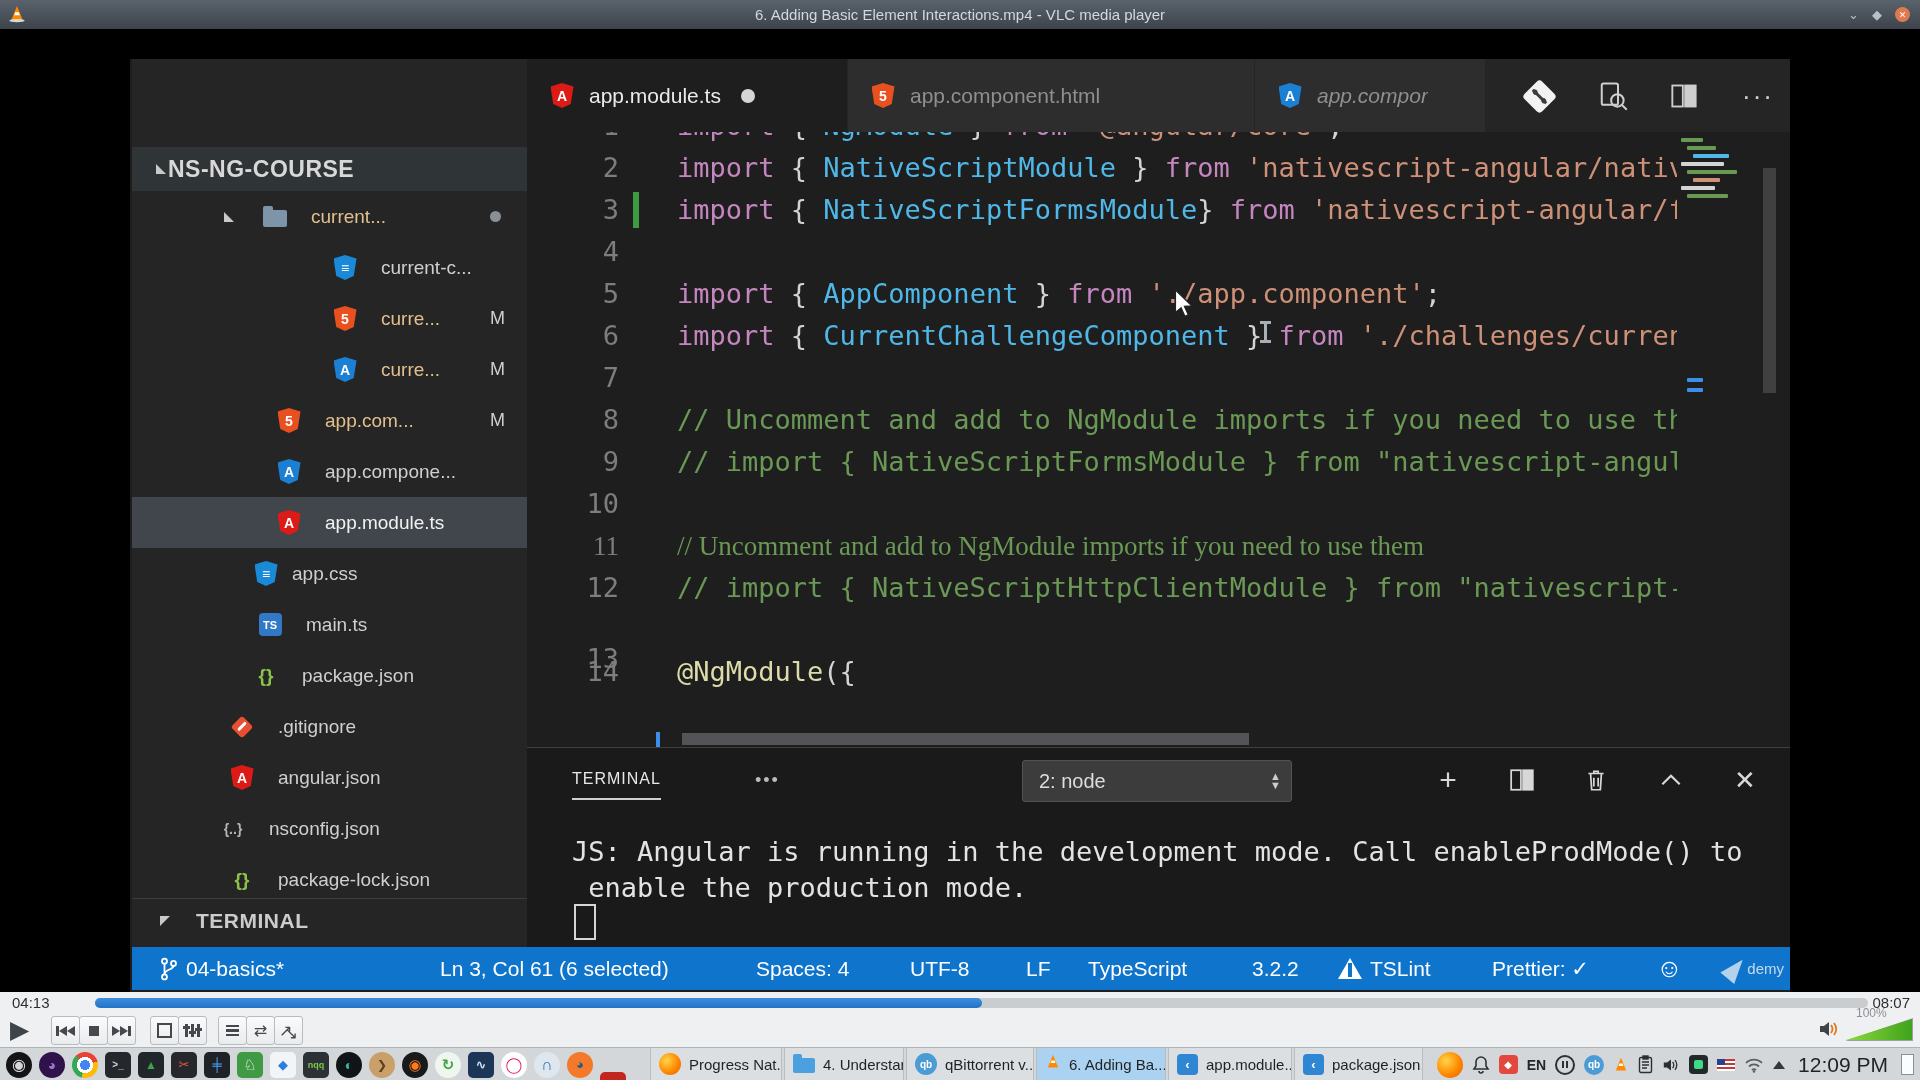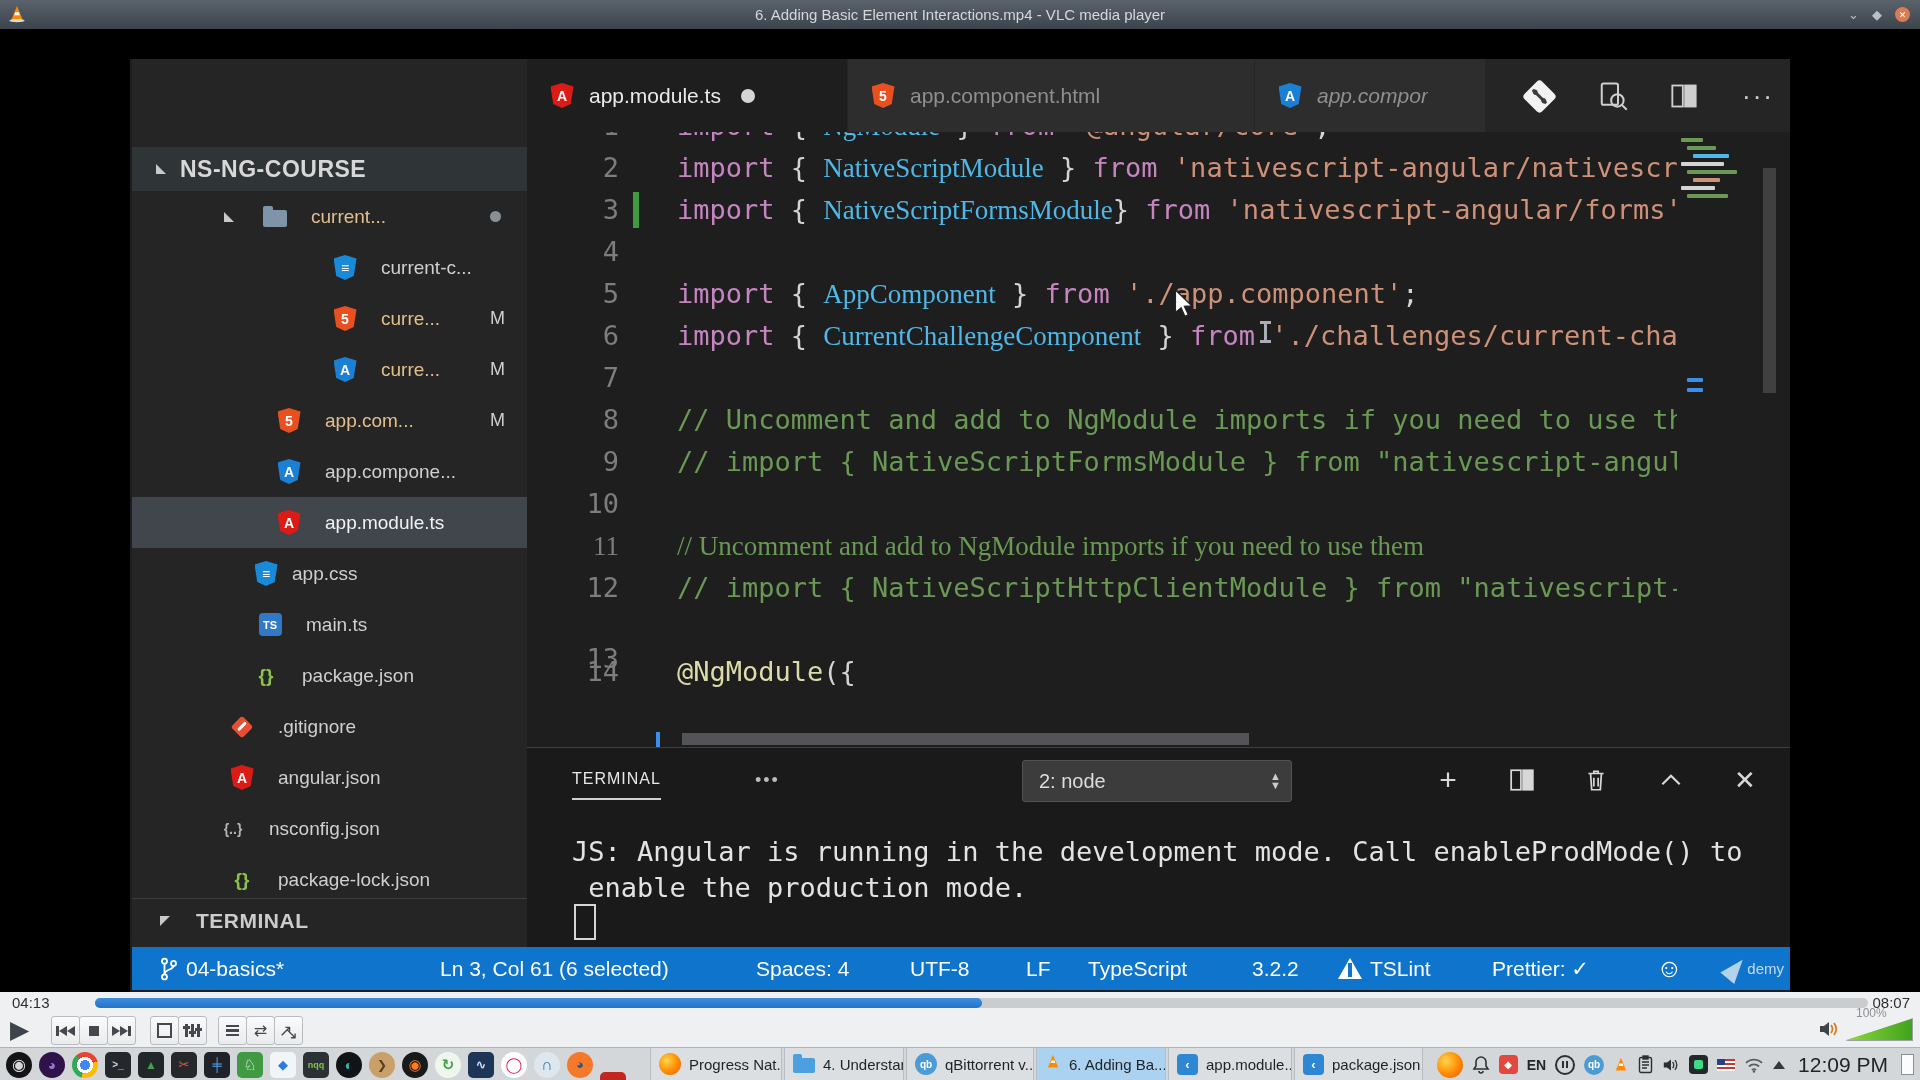--- a/index.html
+++ b/index.html
@@ -18,21 +18,21 @@
   #menubar{position:absolute;left:0;top:29px;width:1920px;height:30px;background:#eff0f1;
     border-bottom:1px solid #d5d8da;display:flex;align-items:center;gap:27px;padding-left:14px;box-sizing:border-box;}
   #menubar .mi{font-size:15px;color:#26282a;}
   
   #video{position:absolute;left:0;top:59px;width:1920px;height:933px;background:#000;}
   #vscode{position:absolute;left:130px;top:0;width:1660px;height:933px;background:#1e1e1e;}
   
   #sidebar{position:absolute;left:2px;top:0;width:395px;height:888px;background:#252526;overflow:hidden;}
   #explorer-title{position:absolute;left:90px;top:86px;font-size:21px;letter-spacing:2px;color:#9da0a2;}
   #section-root{position:absolute;left:0;top:88px;width:100%;height:44px;background:#2f3437;display:flex;align-items:center;}
-  #section-root .lbl{color:#d8d8d8;font-weight:bold;font-size:23px;letter-spacing:.5px;margin-left:48px;}
+  #section-root .lbl{color:#d8d8d8;font-weight:bold;font-size:23px;letter-spacing:.5px;margin-left:36px;}
   .twistie{width:0;height:0;border-bottom:10px solid #c9c9c9;border-right:10px solid transparent;}
   .twistie-r{width:0;height:0;border-left:10px solid #c9c9c9;border-bottom:10px solid transparent;border-top:0 solid transparent;}
   #section-root .twistie{position:absolute;left:24px;}
   #tree{position:absolute;left:0;top:132px;width:100%;}
   .trow{position:absolute;left:0;width:100%;height:51px;display:flex;align-items:center;}
   .trow.selected{background:#41464c;}
   .trow .lbl{font-size:19px;margin-left:13px;white-space:nowrap;}
   .c-mod{color:#e2c08d;} .c-norm{color:#cfcfcf;} .c-sel{color:#f2f2f2;}
   .badge{position:absolute;right:22px;font-size:18px;color:#cfcfcf;}
   .dotmark{position:absolute;left:358px;width:11px;height:11px;border-radius:50%;background:#8a8f94;}
@@ -67,21 +67,21 @@
   .git-diamond{width:25px;height:25px;background:#f2f2f2;transform:rotate(45deg);border-radius:4px;position:relative;}
   .git-diamond:before{content:"";position:absolute;left:11px;top:3px;width:3px;height:19px;background:#3c3c3c;transform:rotate(90deg);}
   .git-diamond:after{content:"";position:absolute;left:4px;top:10px;width:5px;height:5px;border-radius:50%;background:#3c3c3c;box-shadow:12px 0 0 #3c3c3c;}
   #ellipsis-editor{color:#d0d0d0;font-size:26px;letter-spacing:2px;}
   
   #editor{position:absolute;left:397px;top:73px;width:1263px;height:615px;background:#1e1e1e;overflow:hidden;}
   .code-line{position:absolute;left:0;width:100%;height:42px;line-height:42px;
     font-family:"DejaVu Sans Mono","Liberation Mono",monospace;font-size:27px;white-space:pre;}
   .code-line .num{position:absolute;left:0;width:92px;text-align:right;color:#7d7d7d;}
   .code-line .src{position:absolute;left:150px;width:1000px;overflow:hidden;}
-  .tk-kw{color:#c586c0;} .tk-pn{color:#d4d4d4;} .tk-id{color:#4fb8e8;font-family:Liberation Serif, serif;} .tk-str{color:#ce9178;}
+  .tk-kw{color:#c586c0;} .tk-pn{color:#d4d4d4;} .tk-id{color:#4fb8e8;} .tk-str{color:#ce9178;}
   .tk-cm{color:#6a9955;} .tk-dec{color:#dcdcaa;} .tk-prop{color:#9cdcfe;}
   #gutter-mod{position:absolute;left:106px;top:60px;width:6px;height:36px;background:#3f9b43;}
   #cursor-nub{position:absolute;left:129px;top:600px;width:4px;height:15px;background:#3b8eea;}
   #hscroll{position:absolute;left:155px;top:601px;width:567px;height:12px;background:#5a5a5e;opacity:.9;}
   #minimap{position:absolute;left:1150px;top:0;width:82px;height:615px;}
   .mm{position:absolute;height:4px;border-radius:1px;}
   #vscroll{position:absolute;left:1236px;top:36px;width:13px;height:225px;background:rgba(130,130,130,.35);}
   
   #terminal{position:absolute;left:397px;top:688px;width:1263px;height:200px;background:#1a1a1a;border-top:1px solid #3f3f40;}
   #term-title{position:absolute;left:45px;top:22px;color:#e7e7e7;font-size:16px;letter-spacing:1px;}

